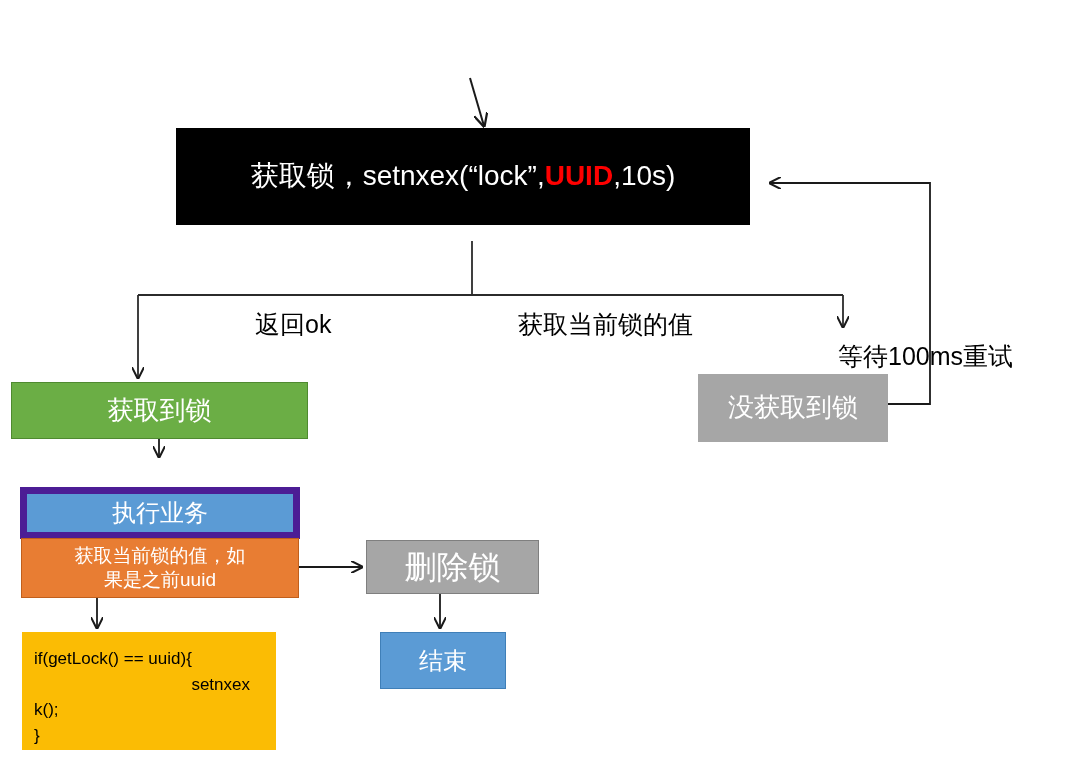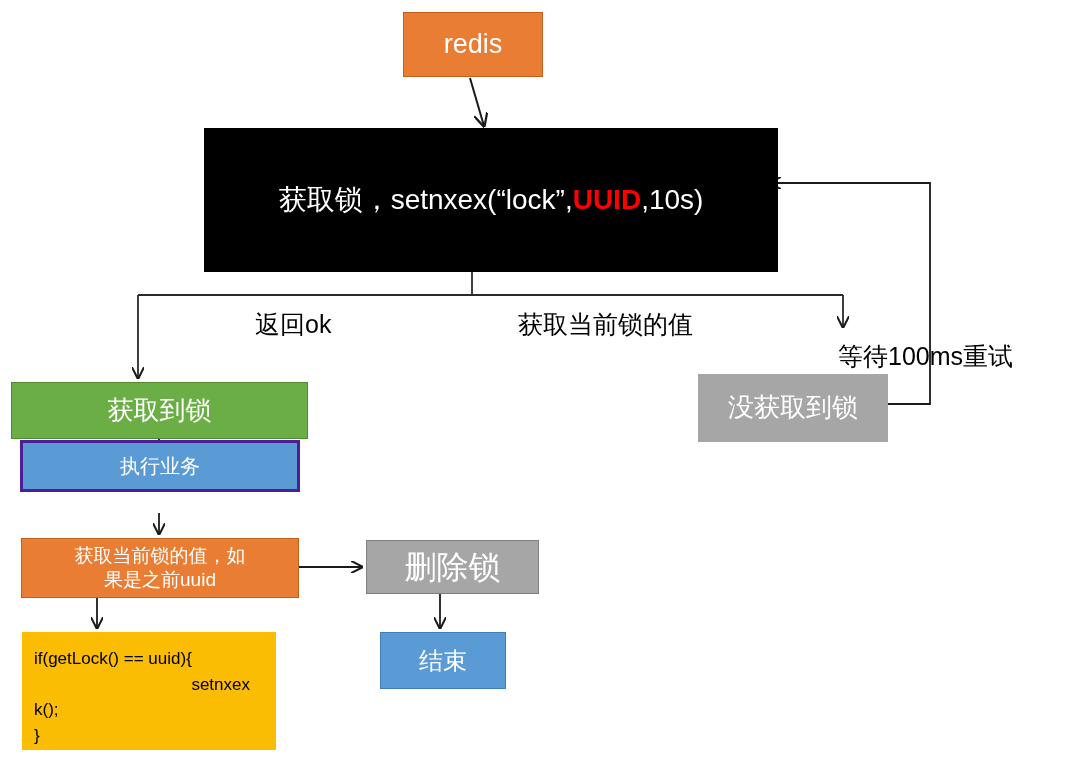--- a/index.html
+++ b/index.html
@@ -30,44 +30,44 @@
   .node .lbl { display: block; width: 100%; }
 
   
   .n-redis {
     left: 403px; top: 12px; width: 140px; height: 65px;
     background: #e87d33;
     border: 1px solid #c15f1c;
     font-size: 27px;
   }
   .n-acquire {
-    left: 204px; top: 128px; width: 574px; height: 144px;
+    left: 176px; top: 128px; width: 574px; height: 97px;
     background: #000000;
     border: 0;
     font-size: 28px;
     color: #ffffff;
   }
   .n-acquire .uuid { color: #ff0000; font-weight: bold; }
   .n-nolock {
     left: 698px; top: 374px; width: 190px; height: 68px;
     background: #a6a6a6;
     border: 0;
     font-size: 26px;
   }
   .n-gotlock {
     left: 11px; top: 382px; width: 297px; height: 57px;
     background: #6bae45;
     border: 1px solid #4f8a30;
     font-size: 26px;
   }
   .n-exec {
-    left: 20px; top: 440px; width: 280px; height: 52px;
+    left: 20px; top: 487px; width: 280px; height: 52px;
     background: #5b9bd5;
-    border: 3px solid #4c1d95;
-    font-size: 20px;
+    border: 7px solid #4c1d95;
+    font-size: 24px;
   }
   .n-getval {
     left: 21px; top: 538px; width: 278px; height: 60px;
     background: #e87d33;
     border: 1px solid #c15f1c;
     font-size: 19px;
     line-height: 1.25;
     padding: 0 6px;
   }
   .n-code {
@@ -160,23 +160,20 @@
 
     <path d="M 159 513 L 159 534" fill="none" stroke="#1a1a1a" stroke-width="1.8" marker-end="url(#arrow)"></path>
 
     <path d="M 299 567 L 362 567" fill="none" stroke="#1a1a1a" stroke-width="1.8" marker-end="url(#arrow)"></path>
 
     <path d="M 97 598 L 97 628" fill="none" stroke="#1a1a1a" stroke-width="1.8" marker-end="url(#arrow)"></path>
 
     <path d="M 440 594 L 440 628" fill="none" stroke="#1a1a1a" stroke-width="1.8" marker-end="url(#arrow)"></path>
   </svg>
 
-  <div class="node n-redis">
-    <span class="lbl">redis</span>
-  </div>
 
   <div class="node n-acquire">
     <span class="lbl"><span>获取锁，setnxex(“lock”,</span><span class="uuid">UUID</span><span>,10s)</span></span>
   </div>
 
   <div class="node n-nolock">
     <span class="lbl">没获取到锁</span>
   </div>
 
   <div class="node n-gotlock">

